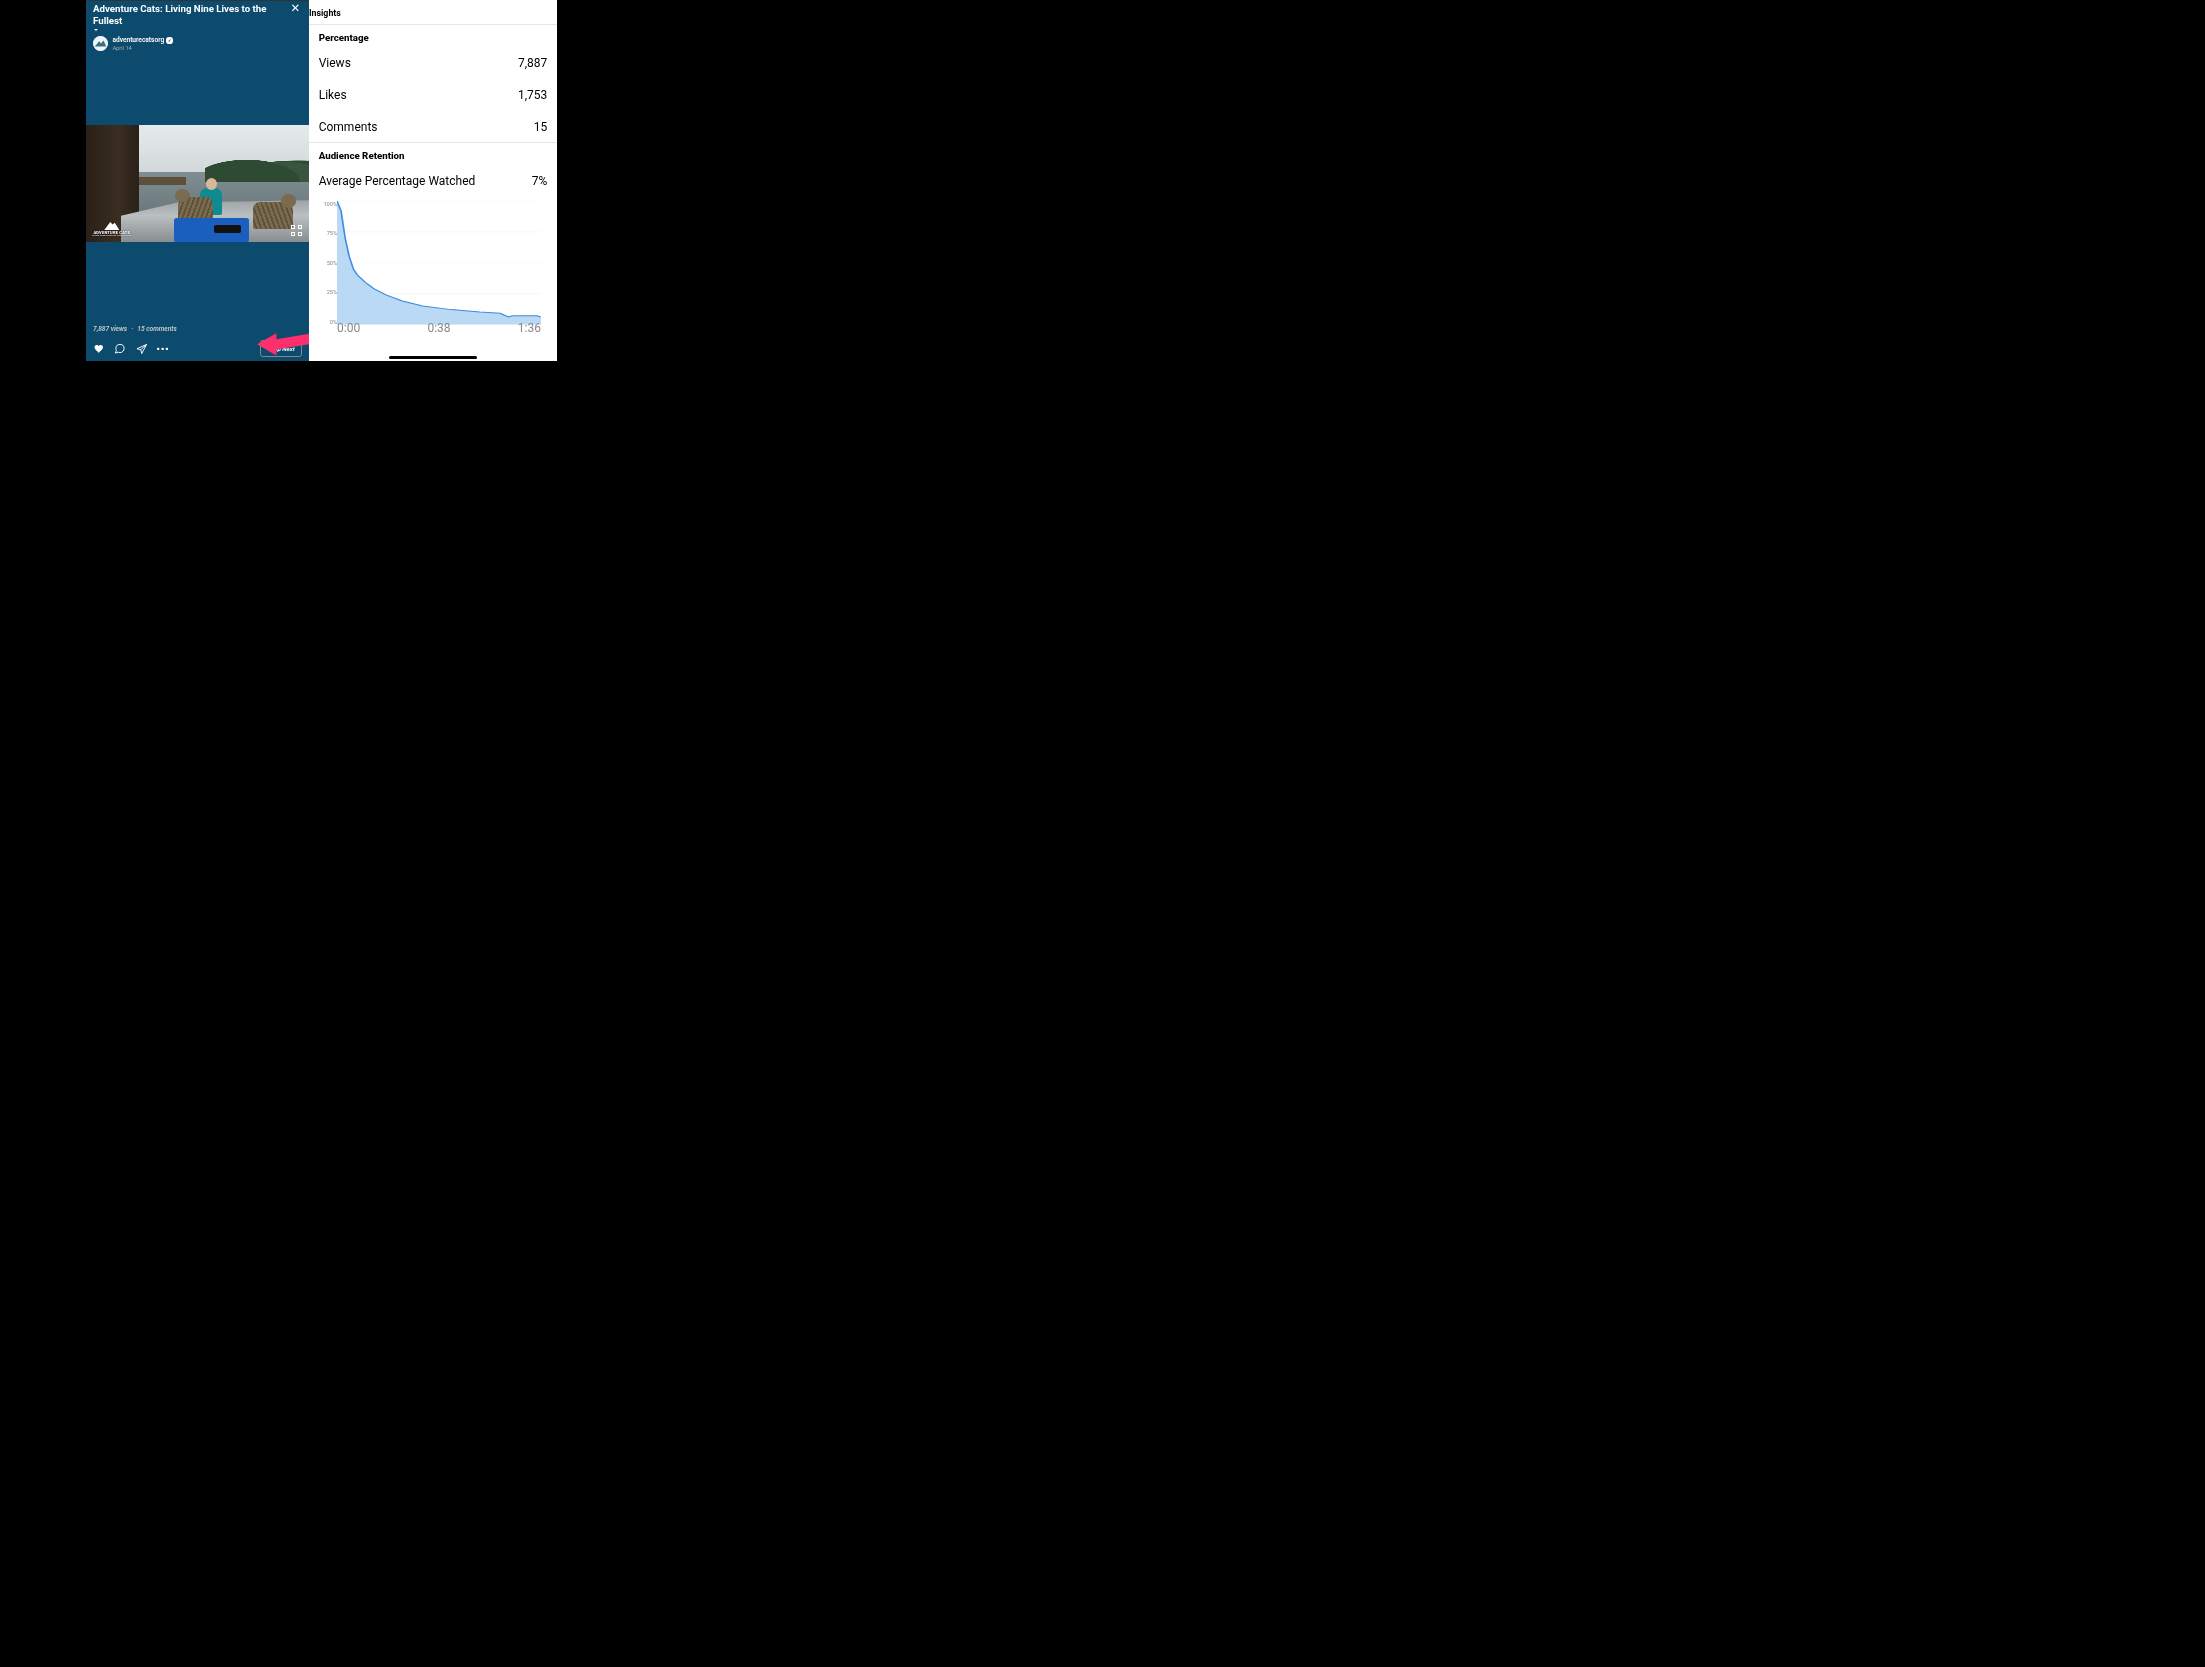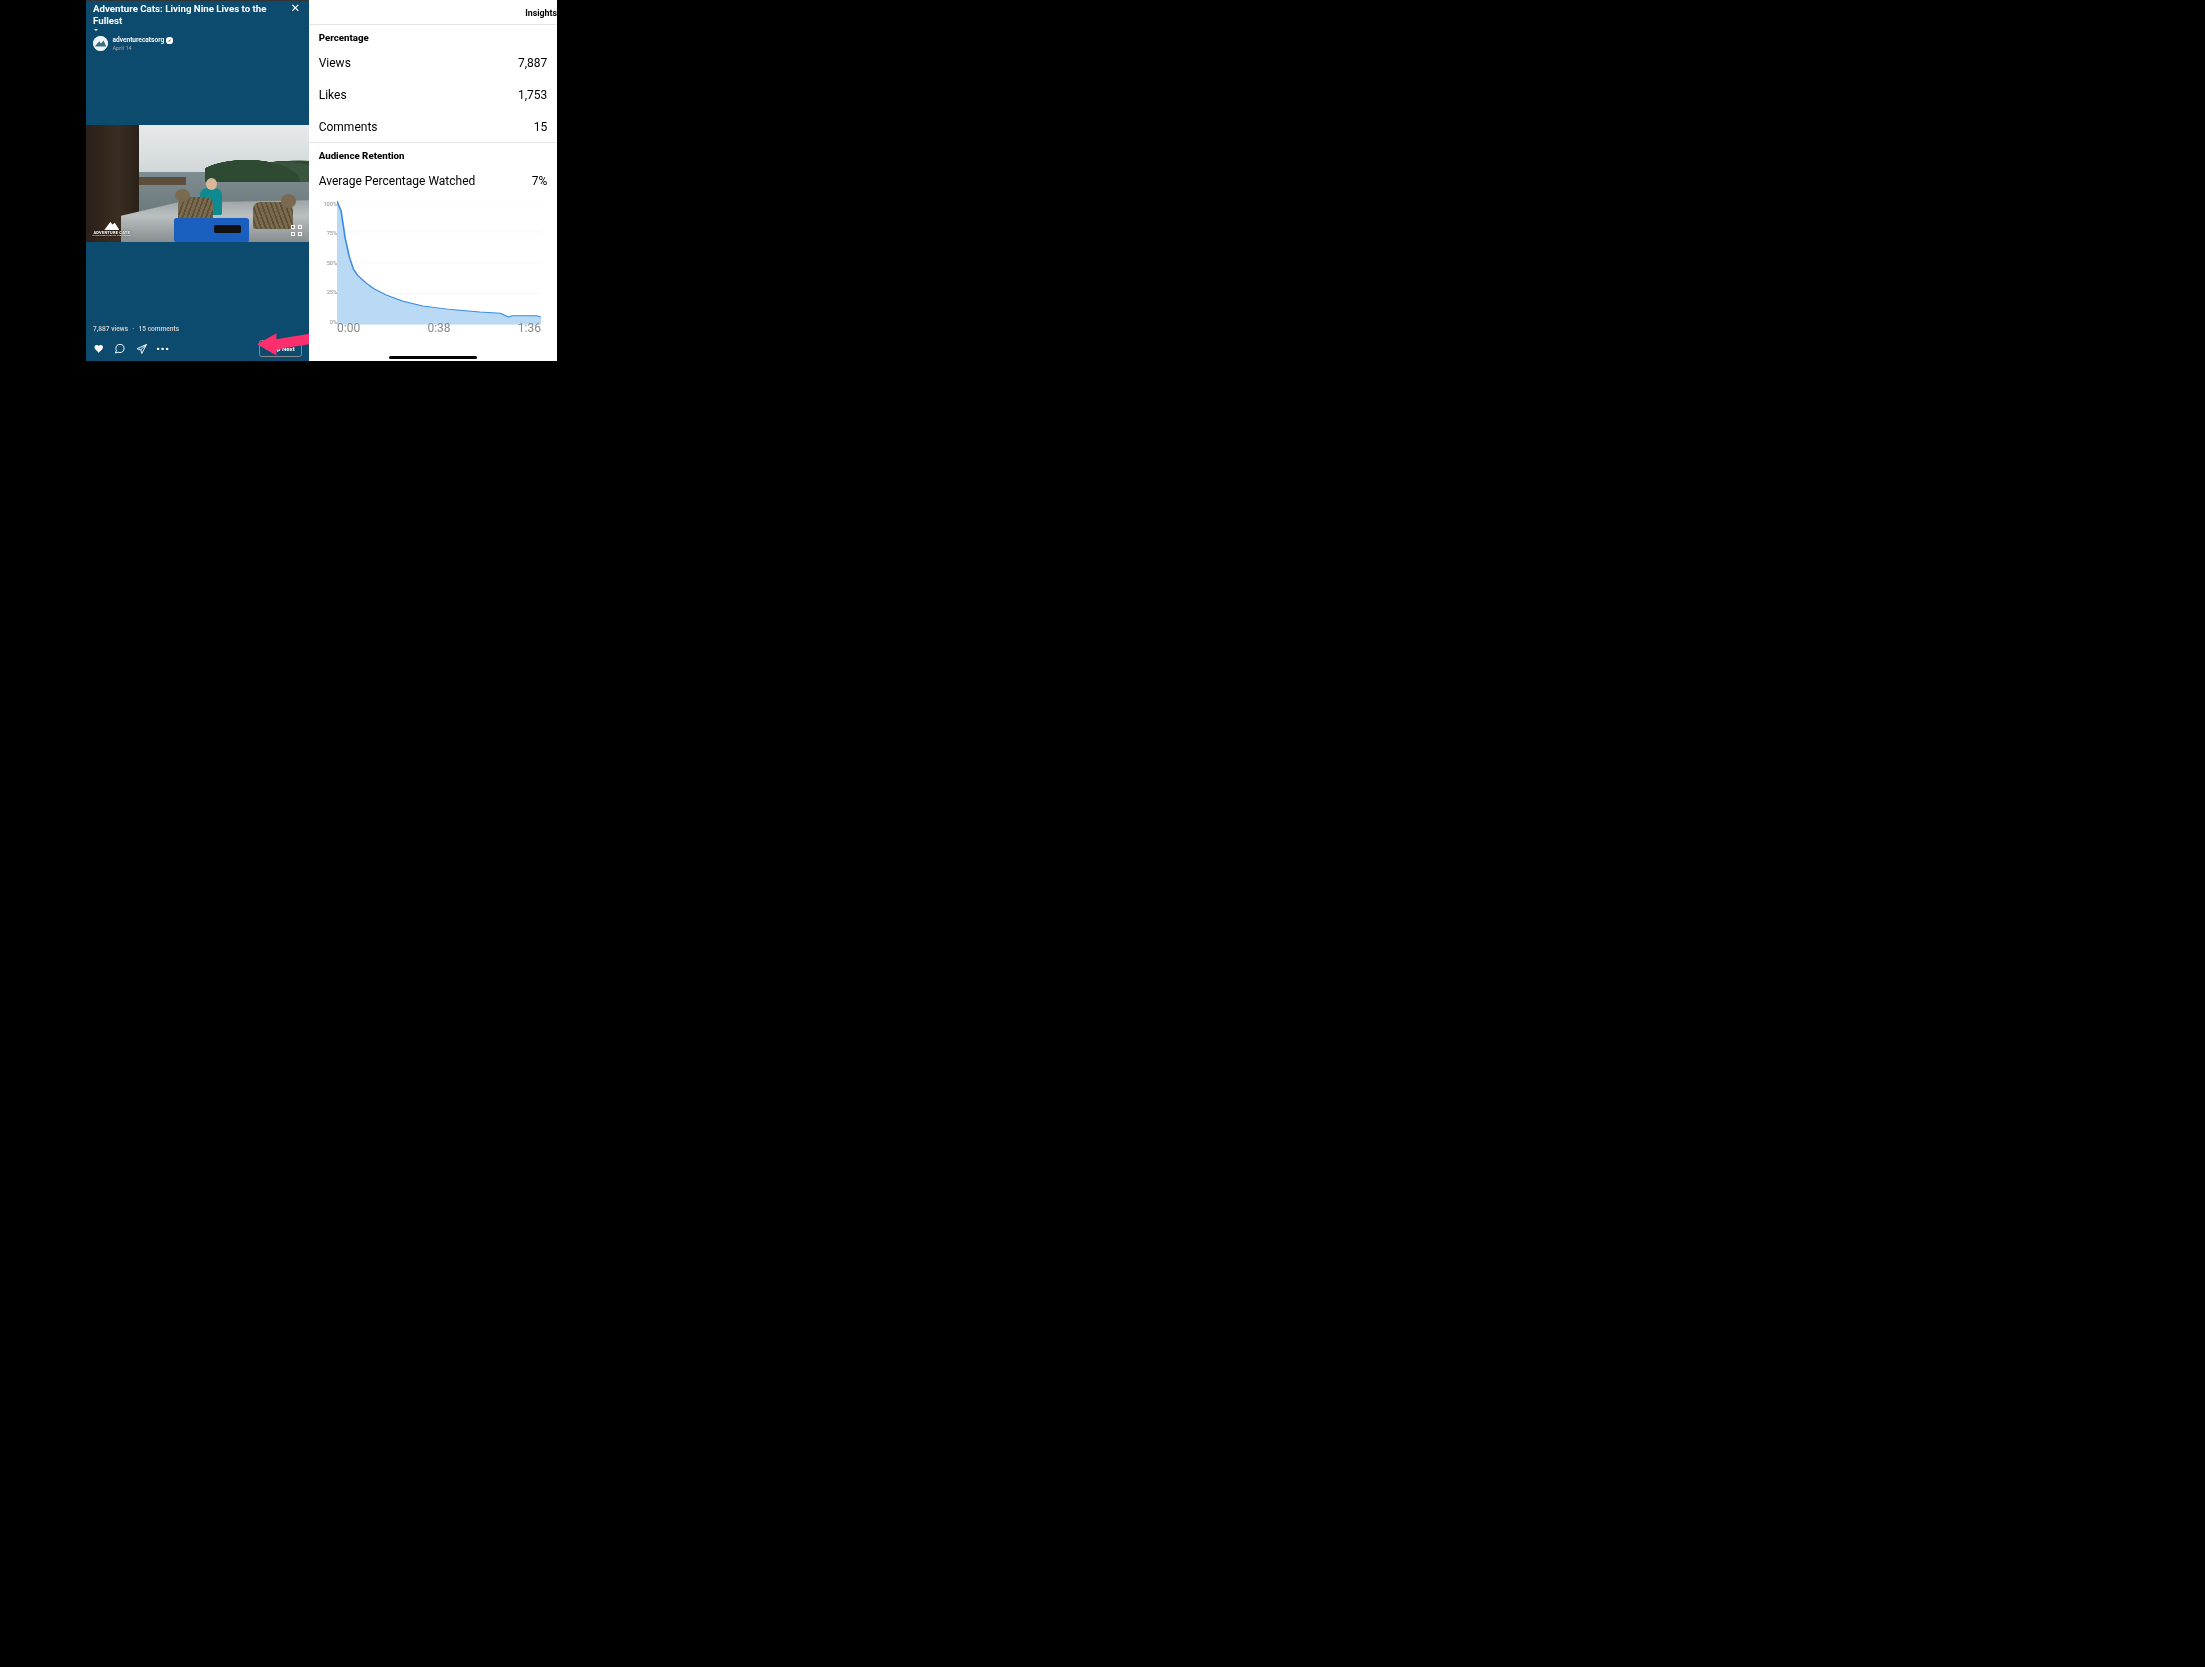--- a/index.html
+++ b/index.html
@@ -151,20 +151,21 @@
     .fullscreen-icon { position:absolute; bottom:6.2px; right:7px; width:10.6px; height:10.6px; }
     .fullscreen-icon span { position:absolute; width:4px; height:4px; border:0.9px solid #fff; }
     .fs-tl { top:0; left:0; border-right:none; border-bottom:none; }
     .fs-tr { top:0; right:0; border-left:none; border-bottom:none; }
     .fs-bl { bottom:0; left:0; border-right:none; border-top:none; }
     .fs-br { bottom:0; right:0; border-left:none; border-top:none; }
     .video-footer {
       position:absolute;
       bottom:0; left:0; right:0;
       padding: 0 7px 4.4px 7px;
+      font-style: italic;
     }
     .stats-line {
       font-size: 6.6px;
       color: #ccc;
       font-weight: 600;
       margin-bottom: 7px;
     }
     .stats-line .dot { margin: 0 2.6px; }
     .action-row {
       display:flex;
@@ -199,21 +200,21 @@
     
     .insights-panel {
       width: 248px;
       background:#fff;
       color:#000;
       display:flex;
       flex-direction:column;
       position:relative;
     }
     .insights-header {
-      text-align:right;
+      text-align:left;
       font-size:8.8px;
       font-weight:700;
       padding:8px 0 6.2px;
       border-bottom:0.4px solid #e6e6e6;
     }
     .section-title {
       font-size:9.7px;
       font-weight:800;
       padding:7px 9.7px 4.4px;
     }

